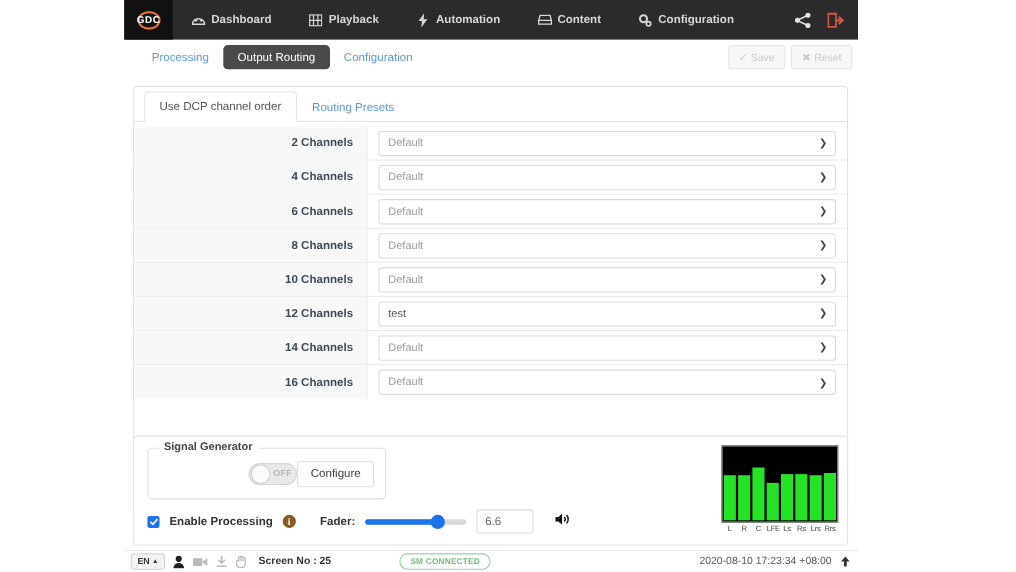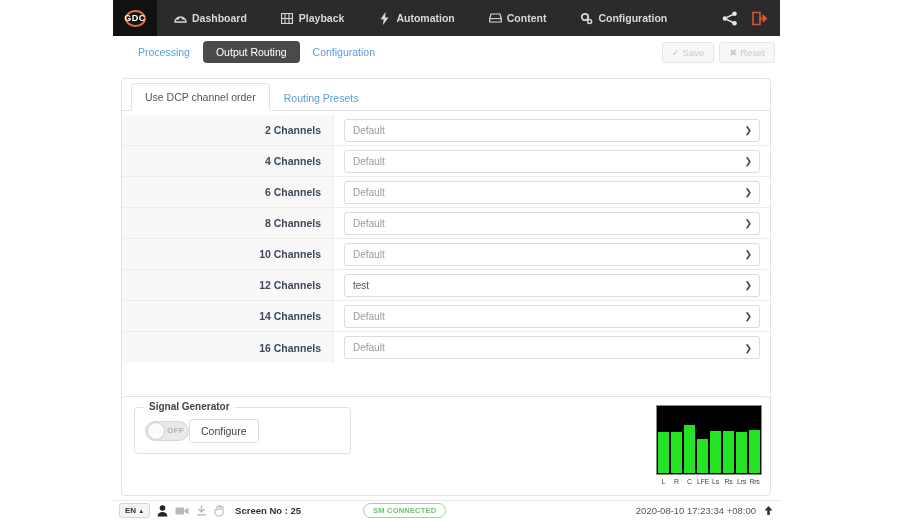--- a/index.html
+++ b/index.html
@@ -101,21 +101,21 @@
   
   .panel {
     position:absolute; left:121px; top:396px; width:650px; height:100px;
     background:#fff; border:1px solid #e3e3e3; border-radius:4px;
     display:flex;
   }
   .panel-left { flex:1; position:relative; padding:10px 12px; }
   .fieldset {
     border:1px solid #e0e0e0; border-radius:4px; width:217px; height:47px;
     position:relative; padding:0 10px;
-    display:flex; align-items:center; justify-content:flex-start;
+    display:flex; align-items:center; justify-content:flex-end;
   }
   .legend {
     position:absolute; top:-7px; left:9px; background:#fff; padding:0 5px;
     font-size:10px; font-weight:bold; color:#444;
   }
   .toggle {
     width:44px; height:20px; border-radius:10px; background:#e9e9e9;
     border:1px solid #d6d6d6; position:relative; display:flex; align-items:center;
     cursor:pointer;
   }
@@ -393,20 +393,43 @@
 
       <div class="fieldset">
         <div class="legend">Signal Generator</div>
         <div class="toggle">
           <div class="knob"></div>
           <div class="off-text">OFF</div>
         </div>
         <div class="configure-btn">Configure</div>
       </div>
 
+      <div class="ctrl-row">
+        <div class="chk">
+          <svg width="8" height="7" viewBox="0 0 8 7">
+              <path d="M0.8 3.4 L3 5.6 L7.2 1" fill="none" stroke="#fff" stroke-width="1.6"></path>
+            </svg>
+        </div>
+        <div class="ctrl-label">Enable Processing</div>
+        <div class="info-dot">i</div>
+        <div class="fader-label">Fader:</div>
+        <div class="slider">
+          <div class="track"></div>
+          <div class="fill" style="width: 72%;"></div>
+          <div class="thumb" style="left: 72%;"></div>
+        </div>
+        <div class="num-input">6.6</div>
+        <div style="margin-left:10px">
+          <svg width="15" height="12" viewBox="0 0 15 12">
+              <path d="M1 4 H3.6 L7 1 V11 L3.6 8 H1 Z" fill="#111"></path>
+              <path d="M9 4 A3 3 0 0 1 9 8" fill="none" stroke="#111" stroke-width="1.3"></path>
+              <path d="M11 2.3 A5.2 5.2 0 0 1 11 9.7" fill="none" stroke="#111" stroke-width="1.3"></path>
+            </svg>
+        </div>
+      </div>
 
     </div>
 
     <div class="meter-wrap">
       <div class="meter-bars">
         <div class="bar">
             <div class="lvl" style="height: 62%; background: rgb(37, 227, 37);"></div>
           </div>
         <div class="bar">
             <div class="lvl" style="height: 62%; background: rgb(37, 227, 37);"></div>

